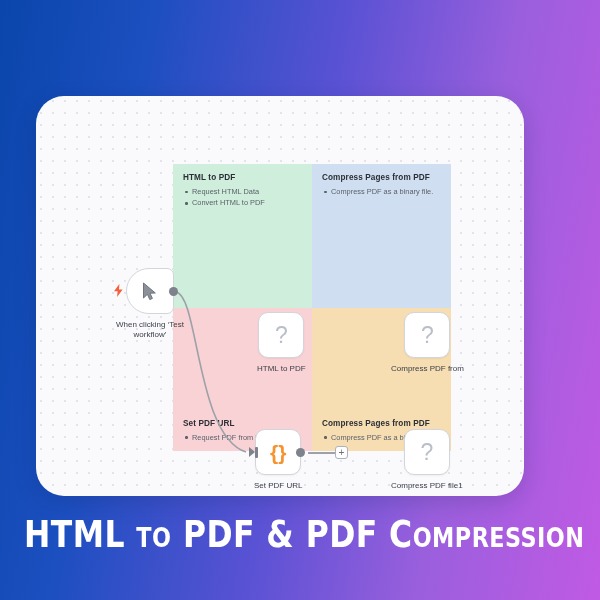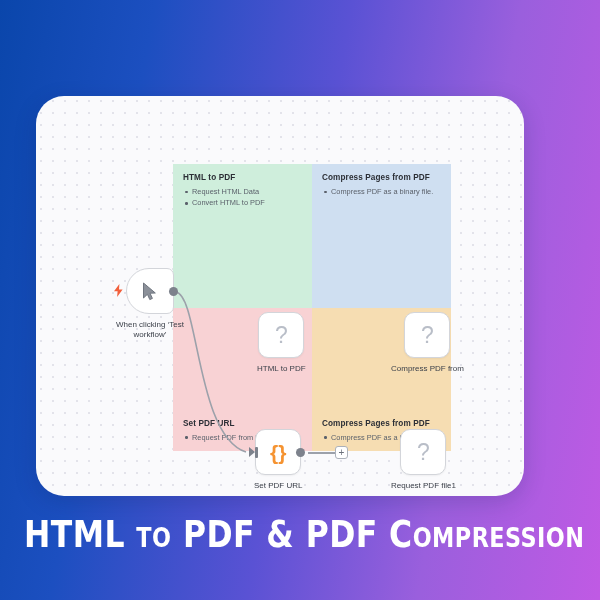--- a/index.html
+++ b/index.html
@@ -317,18 +317,18 @@
     <div class="node-label">Set PDF URL</div>
   </div>
 
   <div id="plus-connector-line"></div>
   <div id="add-node-button">+</div>
 
   <div class="node-wrap" style="left:355px; top:333px;">
     <div class="node-box">
       <span class="qmark">?</span>
     </div>
-    <div class="node-label">Request PDF file1</div>
+    <div class="node-label">Compress PDF file1</div>
   </div>
 
 </div>
 
 <div id="banner-title">HTML to PDF &amp; PDF Compression</div>
 
 </body></html>

